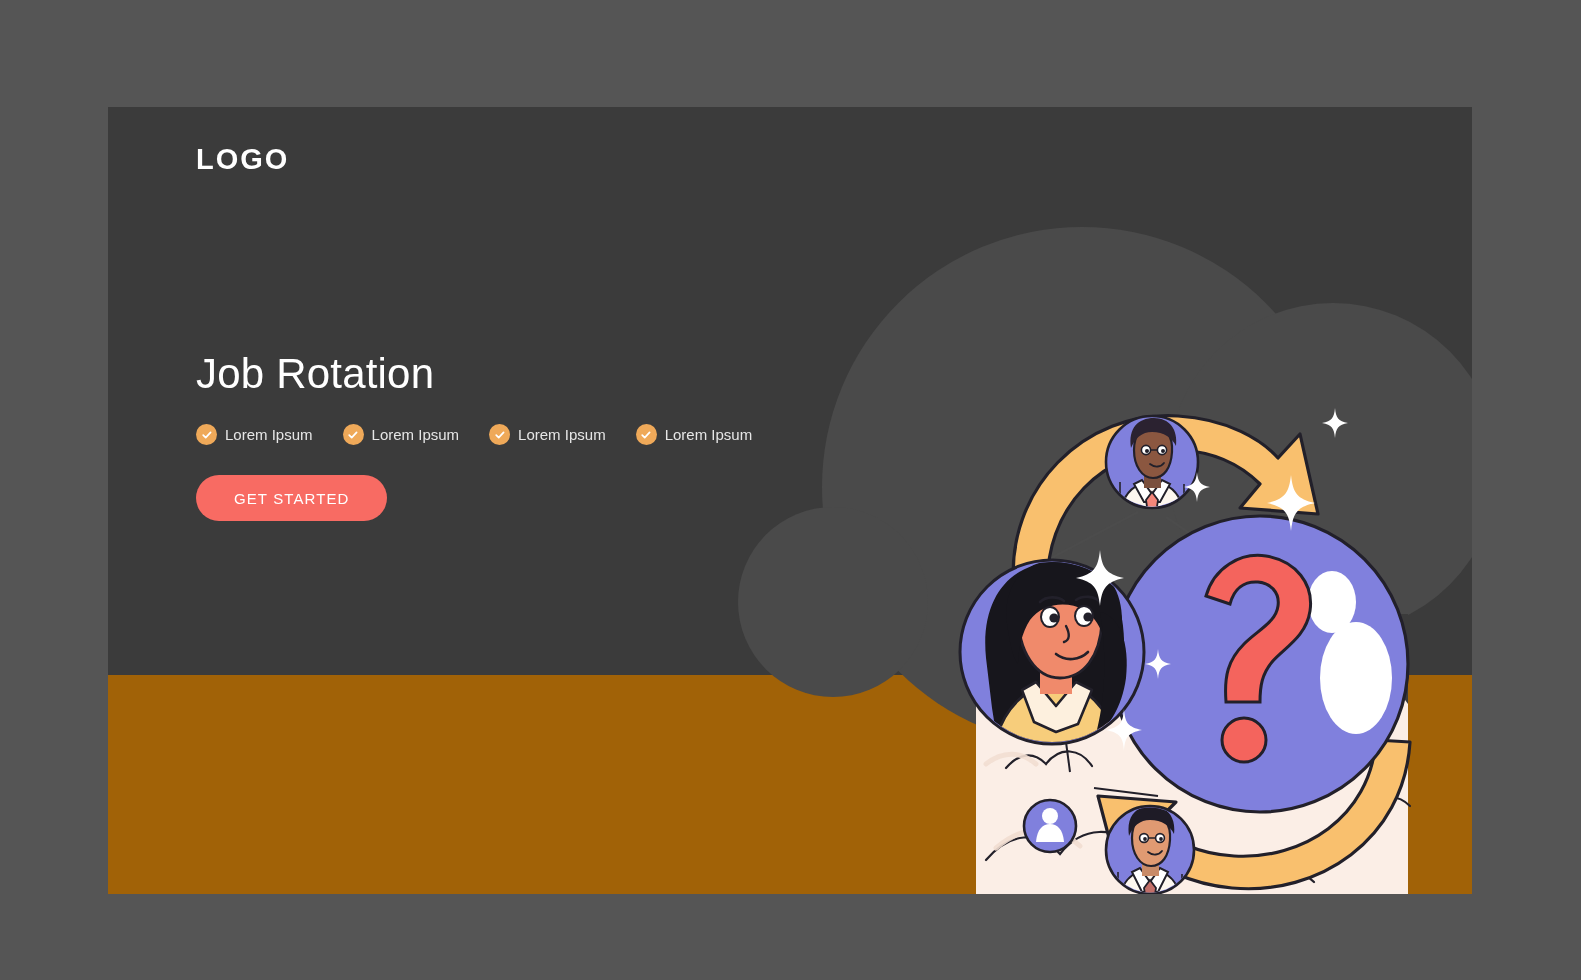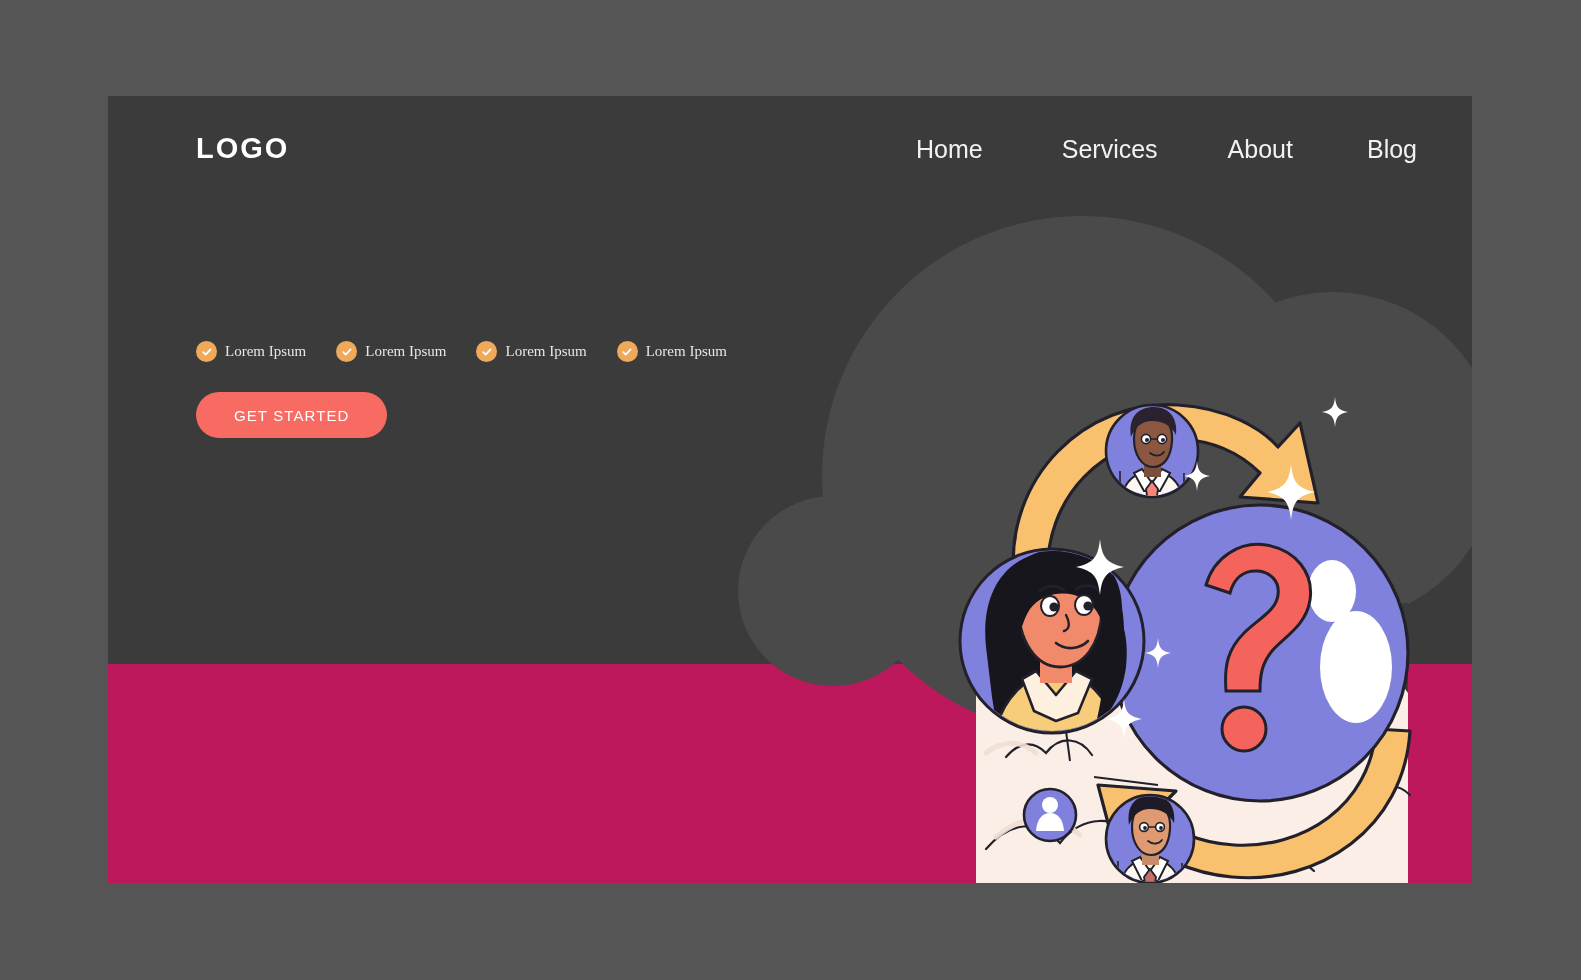--- a/index.html
+++ b/index.html
@@ -14,23 +14,23 @@
 
   .stage {
     position: relative;
     width: 1581px; height: 980px;
     background: #555555;
   }
 
   
   .page-card {
     position: absolute;
-    left: 108px; top: 96px;
+    left: 108px; top: 107px;
     width: 1364px; height: 787px;
-    background: #be185d;
+    background: #a16207;
     overflow: hidden;
   }
 
   
   .site-header {
     position: absolute;
     left: 0; top: 0;
     width: 100%; height: 125px;
     z-index: 40;
   }
@@ -99,21 +99,20 @@
     line-height: 1.75;
     margin: 0 0 28px 0;
     width: 420px;
     text-align: justify;
   }
   .feature-row {
     display: flex;
     align-items: center;
     gap: 0;
     margin-bottom: 30px;
-    font-family: Liberation Serif, serif;
   }
   .feature-item {
     display: flex;
     align-items: center;
     margin-right: 30px;
   }
   .check-badge {
     width: 21px; height: 21px;
     border-radius: 50%;
     background: #efa959;
@@ -160,29 +159,24 @@
 <div class="stage">
   <div class="page-card">
 
     <div class="hero-panel"></div>
     <div class="cloud-blob" style="left:714px; top:120px; width:520px; height:520px;"></div>
     <div class="cloud-blob" style="left:1060px; top:196px; width:330px; height:330px;"></div>
     <div class="cloud-blob" style="left:630px; top:400px; width:190px; height:190px;"></div>
 
     <header class="site-header">
       <div class="logo">LOGO</div>
-      <nav class="nav">
-        <a class="nav-item">Home</a>
-        <a class="nav-item">Services</a>
-        <a class="nav-item">About</a>
-        <a class="nav-item">Blog</a>
-      </nav>
     </header>
 
     <div class="hero-copy">
+      <h1 class="hero-title">Job Rotation</h1>
 
       <div class="feature-row">
         <div class="feature-item">
           <span class="check-badge">
             <svg width="12" height="12" viewBox="0 0 12 12">
                 <path d="M2.2 6.2 L4.7 8.6 L9.6 3.3" fill="none" stroke="#ffffff" stroke-width="1.7" stroke-linecap="round" stroke-linejoin="round"></path>
               </svg>
           </span>
           <span class="feature-label">Lorem Ipsum</span>
         </div>

